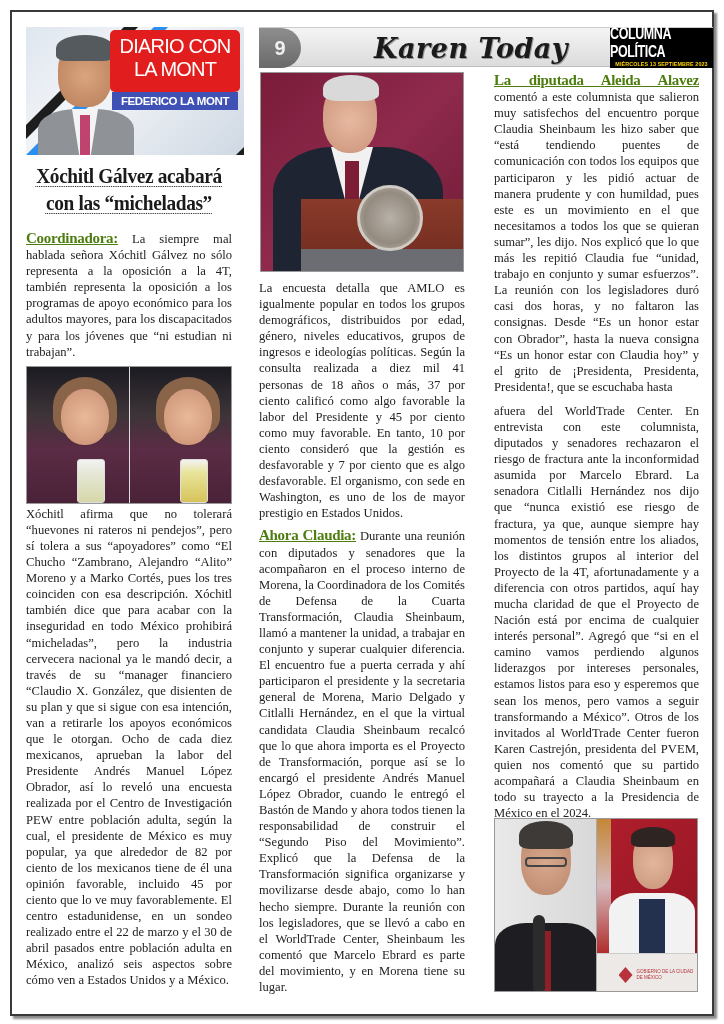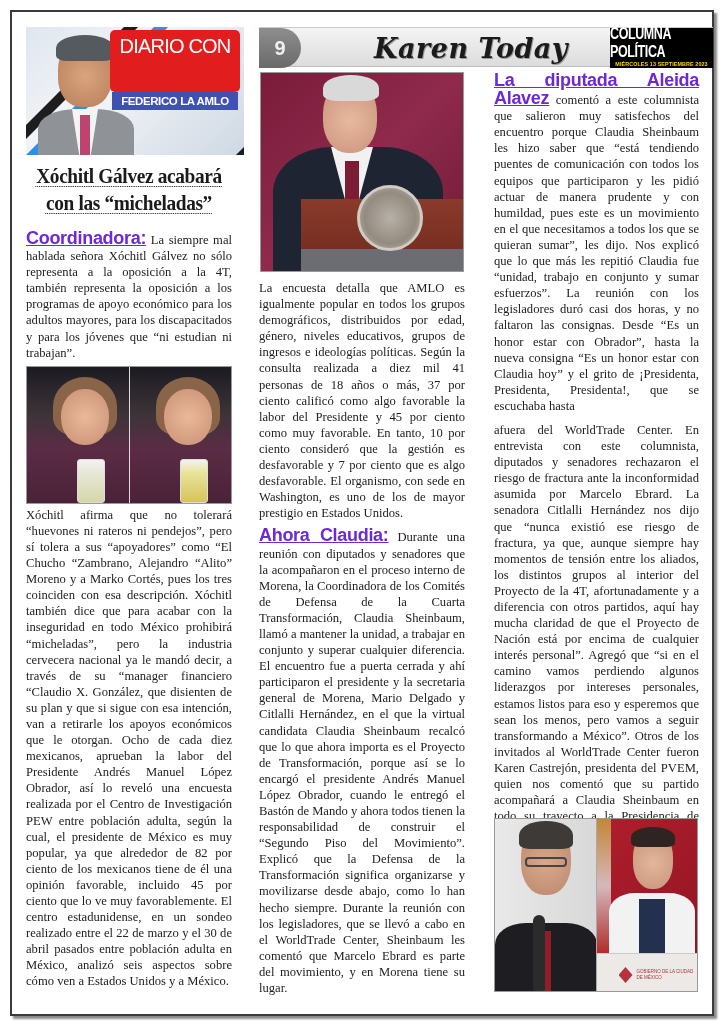--- a/index.html
+++ b/index.html
@@ -11,21 +11,21 @@
     border: 2px solid #3a3a3a;
     box-shadow: 3px 3px 2px #8a8a8a;
     background: #fff;
   }
 
   .col { position: absolute; font-family: "Liberation Serif", "DejaVu Serif", serif; font-size: 12.6px; line-height: 16.1px; text-align: justify; color: #222; }
   .col p { margin: 0; }
   .col1 { left: 26px; top: 230px; width: 206px; }
   .col2 { left: 259px; top: 280px; width: 206px; }
   .col3 { left: 494px; top: 72px; width: 205px; }
-  .lead { font-family: Liberation Sans, sans-serif; font-weight: bold; text-decoration: underline; font-size: 18px; letter-spacing: -0.3px; color: #6d28d9; }
+  .lead { font-family: Liberation Serif, serif; font-weight: bold; text-decoration: underline; font-size: 15px; letter-spacing: -0.3px; color: #4d7c0f; }
 
   
   .masthead {
     position: absolute; left: 259px; top: 27px; width: 454px; height: 40px;
     background: linear-gradient(to bottom, #f4f4f4, #dcdcdc);
     border-top: 1px solid #ccc; border-bottom: 1px solid #bdbdbd;
   }
   .page-num {
     position: absolute; left: 0; top: 0; width: 42px; height: 40px;
     background: linear-gradient(to bottom, #8e8e8e, #6a6a6a);
@@ -131,22 +131,23 @@
   <div class="stripe s4"></div>
   <div class="author-photo">
     <div class="author-suit"></div>
     <div class="author-shirt"></div>
     <div class="author-tie"></div>
     <div class="author-head"></div>
     <div class="author-hair"></div>
   </div>
   <div class="brand-box">
     <div>DIARIO CON</div>
-  </div>
-  <div class="brand-sub">FEDERICO LA AMLO</div>
+    <div>LA MONT</div>
+  </div>
+  <div class="brand-sub">FEDERICO LA MONT</div>
 </div>
 
 <div class="masthead">
   <div class="page-num">9</div>
   <div class="paper-title">Karen Today</div>
   <div class="section-box">
     <div class="section-name">COLUMNA POLÍTICA</div>
     <div class="section-date">MIÉRCOLES 13 SEPTIEMBRE 2023</div>
   </div>
 </div>

